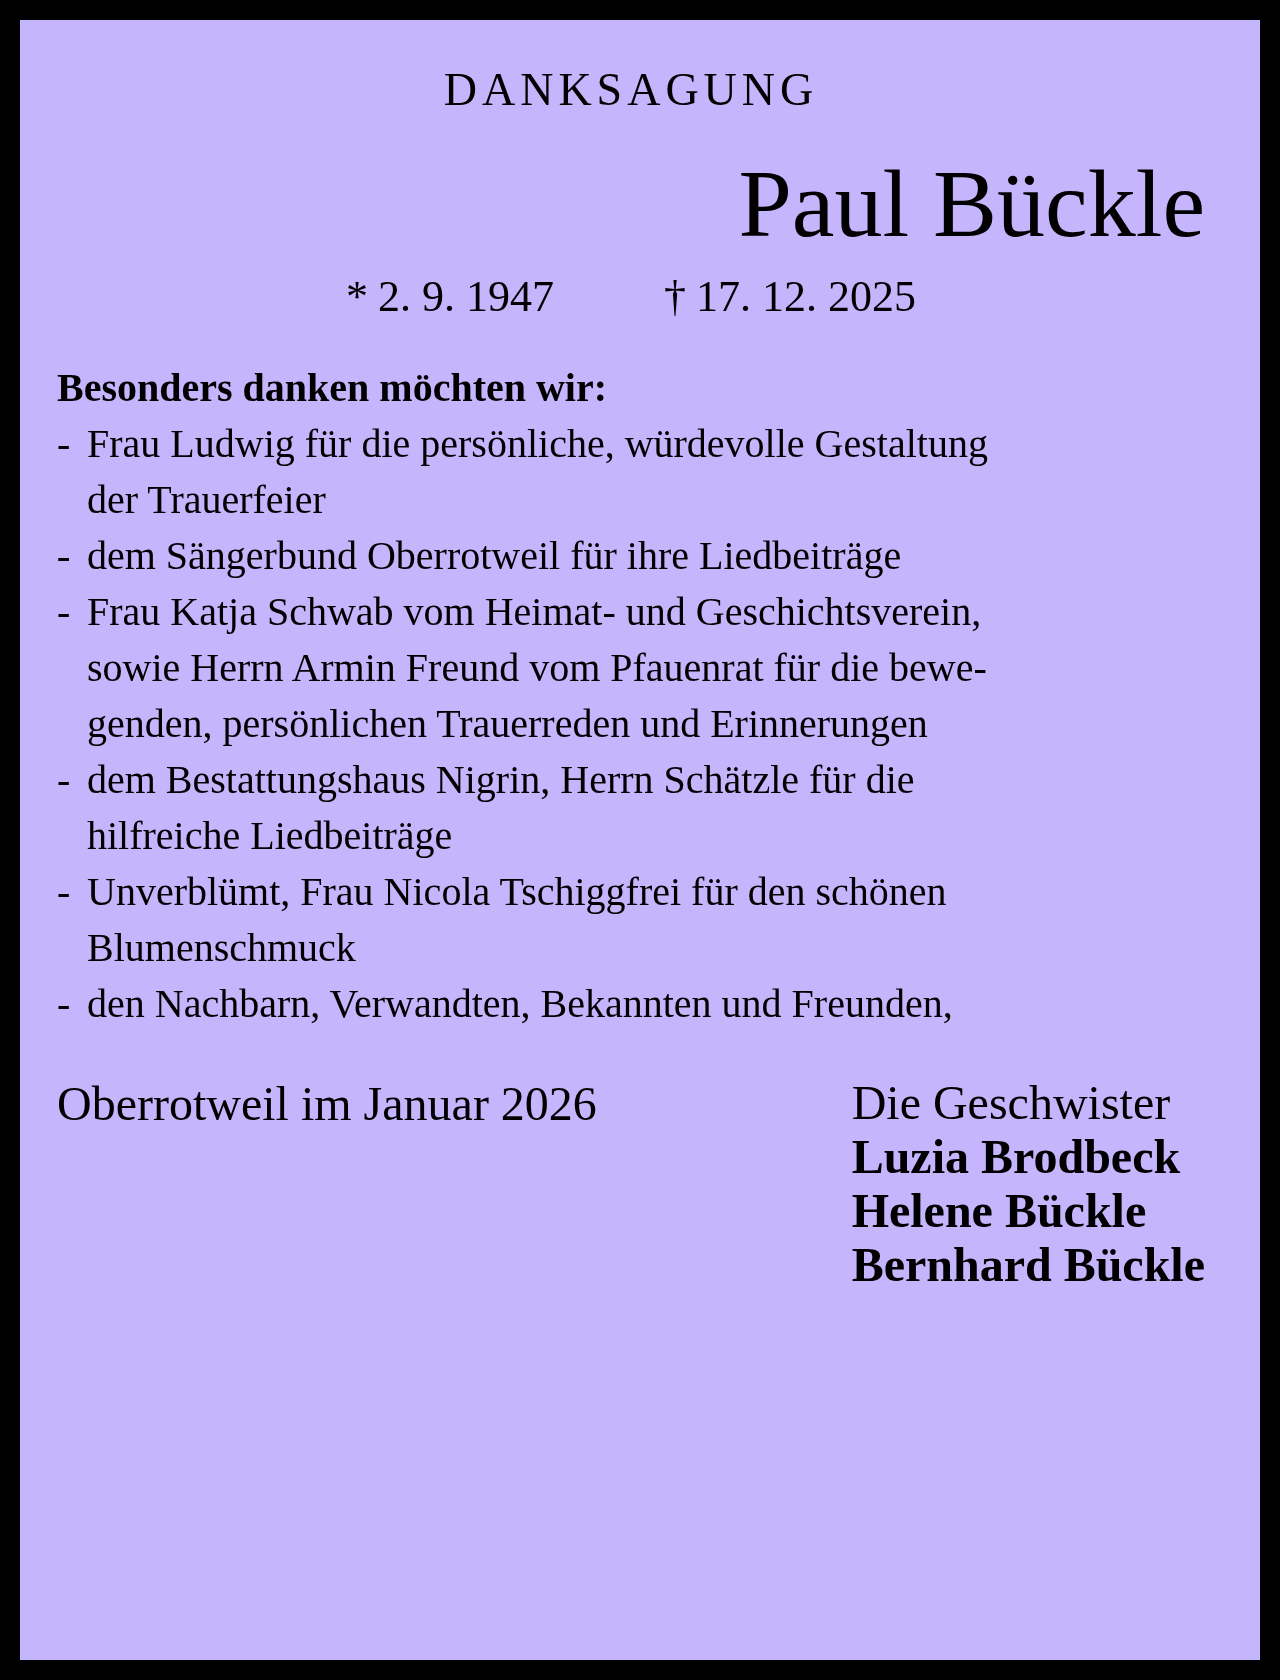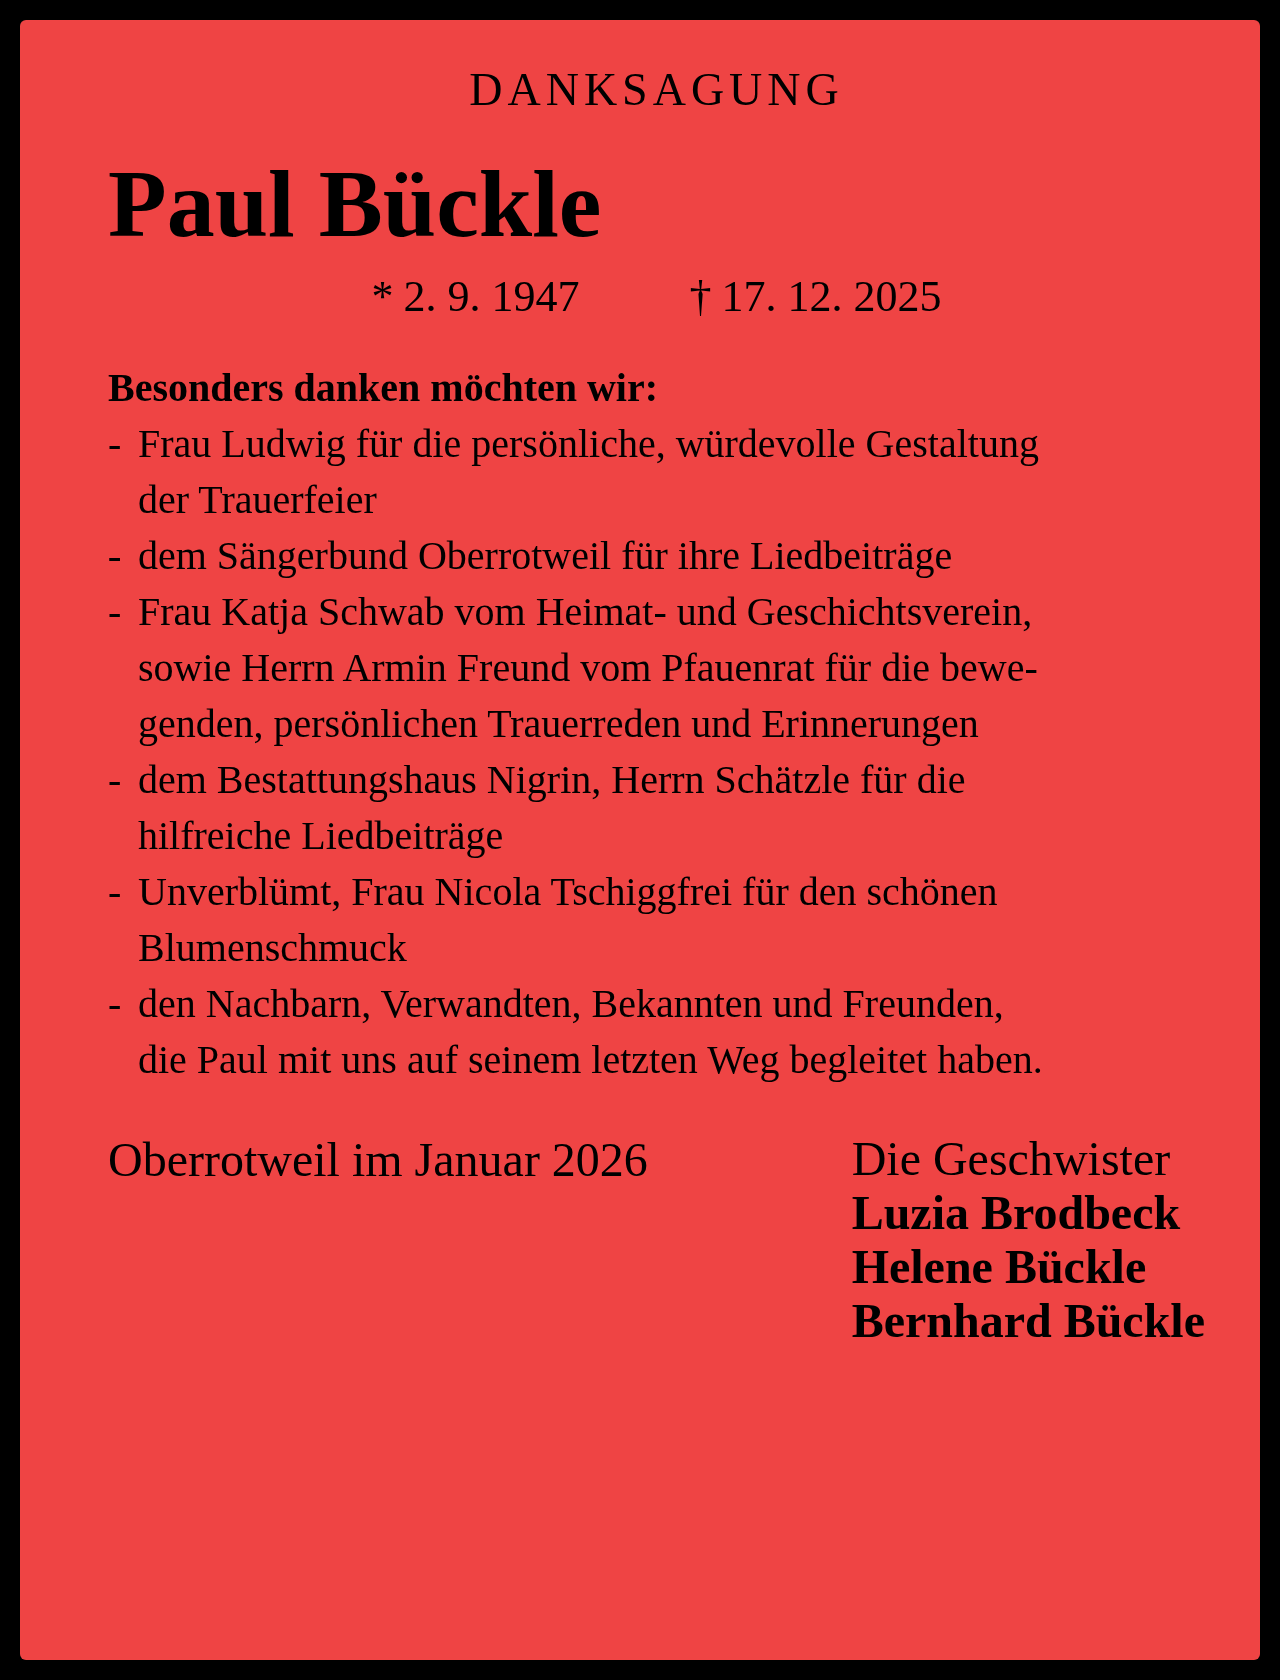--- a/index.html
+++ b/index.html
@@ -11,39 +11,38 @@
     width: 1280px;
     height: 1680px;
     box-sizing: border-box;
     background: #000000;
     padding: 20px;
   }
   .page {
     width: 100%;
     height: 100%;
     box-sizing: border-box;
-    background: #ef4444;
+    background: #c4b5fd;
     color: #000000;
-    padding: 42px 55px 0 88px;
+    padding: 42px 55px 0 37px;
     overflow: hidden;
     font-family: "Liberation Serif", "DejaVu Serif", serif;
-    border-radius: 6px;
   }
   .kicker {
     text-align: center;
     font-size: 46px;
     letter-spacing: 5px;
     line-height: 1.2;
     white-space: nowrap;
   }
   .name {
     margin: 34px 0 0 0;
-    text-align: left;
+    text-align: right;
     font-size: 96px;
-    font-weight: 700;
+    font-weight: 400;
     line-height: 1.1;
     white-space: nowrap;
   }
   .dates {
     margin-top: 14px;
     display: flex;
     justify-content: center;
     gap: 110px;
     font-size: 44px;
     line-height: 1.2;
@@ -147,21 +146,20 @@
         <div class="line"><span>hilfreiche Liedbeiträge</span></div>
       </div>
 
       <div class="item">
         <div class="line"><span class="dash">-</span><span>Unverblümt, Frau Nicola Tschiggfrei für den schönen</span></div>
         <div class="line"><span>Blumenschmuck</span></div>
       </div>
 
       <div class="item">
         <div class="line"><span class="dash">-</span><span>den Nachbarn, Verwandten, Bekannten und Freunden,</span></div>
-        <div class="line"><span>die Paul mit uns auf seinem letzten Weg begleitet haben.</span></div>
       </div>
 
     </div>
 
     <div class="footer">
       <div class="place">Oberrotweil im Januar 2026</div>
       <div class="sigs">
         <div class="sig-intro">Die Geschwister</div>
         <div class="sig-name">Luzia Brodbeck</div>
         <div class="sig-name">Helene Bückle</div>

